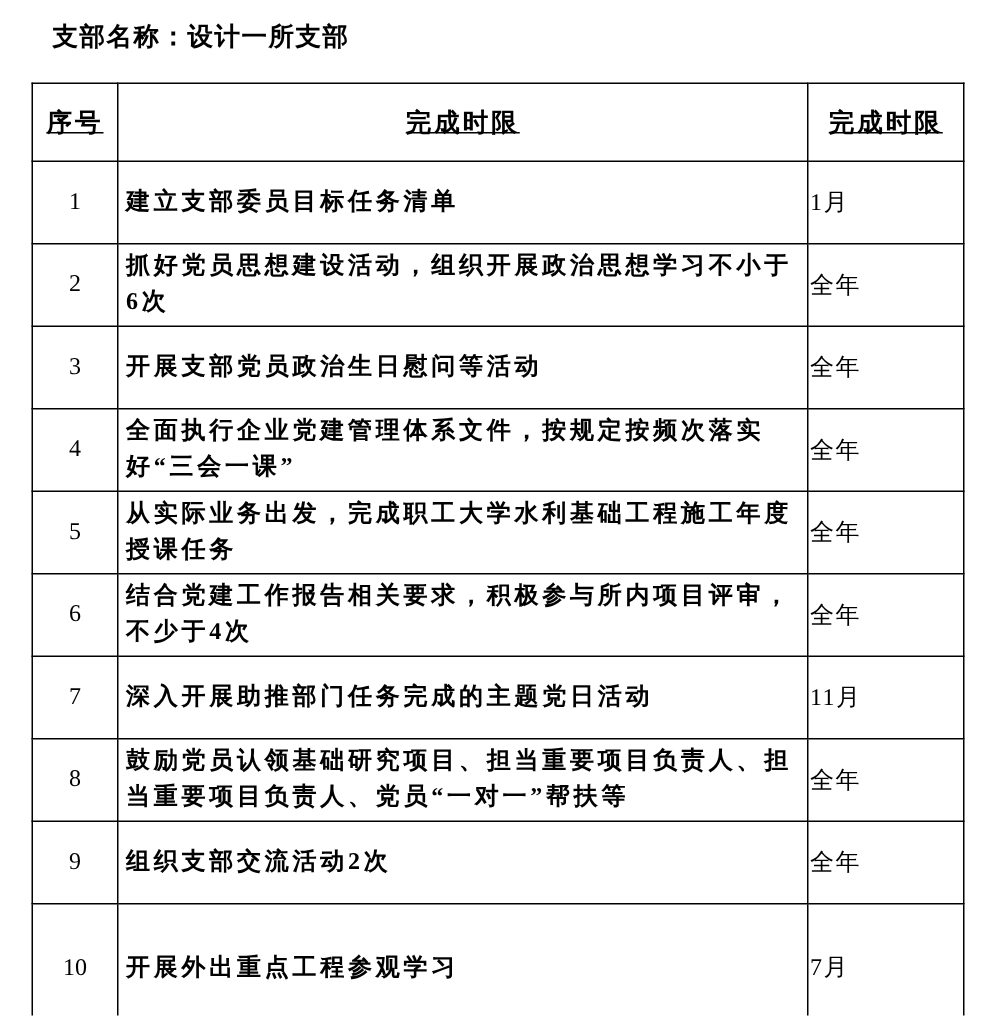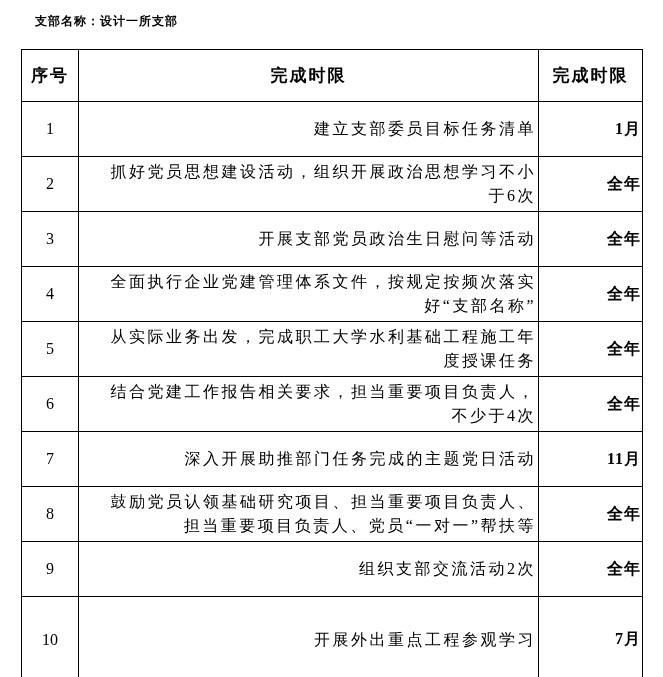--- a/index.html
+++ b/index.html
@@ -13,38 +13,39 @@
     color: #000000;
     font-family: "Liberation Serif", "DejaVu Serif", serif;
     overflow: hidden;
   }
   .doc-header {
     display: flex;
     justify-content: space-between;
     align-items: baseline;
     padding: 13px 30px 0 35px;
     font-weight: bold;
-    font-size: 12px;
+    font-size: 17px;
     letter-spacing: 1px;
     white-space: nowrap;
   }
   table.task-table {
     border-collapse: collapse;
     table-layout: fixed;
     width: 621px;
     margin: 19px 21px 0 21px;
   }
   .task-table th,
   .task-table td {
     border: 1px solid #000000;
     vertical-align: middle;
     overflow: hidden;
   }
   .task-table thead tr {
     height: 52px;
+    text-decoration: underline;
   }
   .task-table th {
     font-size: 17px;
     font-weight: bold;
     text-align: center;
     letter-spacing: 2px;
   }
   .task-table tbody tr {
     height: 55px;
   }
@@ -52,30 +53,30 @@
     height: 86px;
   }
   .task-table td {
     font-size: 16px;
   }
   td.col-no {
     text-align: center;
     letter-spacing: 0;
   }
   td.col-task {
-    text-align: right;
-    padding: 2px 2px 2px 20px;
+    text-align: left;
+    padding: 2px 2px 2px 5px;
     letter-spacing: 2.5px;
     line-height: 24px;
     word-break: break-all;
+    font-weight: bold;
   }
   td.col-deadline {
-    text-align: right;
+    text-align: left;
     letter-spacing: 1px;
-    font-weight: bold;
   }
 </style>
 </head>
 <body>
 
 <div class="doc">
 
   <div class="doc-header">
     <div>
       <span>支部名称：</span><span>设计一所支部</span>
@@ -106,31 +107,31 @@
         <td class="col-task">抓好党员思想建设活动，组织开展政治思想学习不小于6次</td>
         <td class="col-deadline">全年</td>
       </tr>
       <tr>
         <td class="col-no">3</td>
         <td class="col-task">开展支部党员政治生日慰问等活动</td>
         <td class="col-deadline">全年</td>
       </tr>
       <tr>
         <td class="col-no">4</td>
-        <td class="col-task">全面执行企业党建管理体系文件，按规定按频次落实好“支部名称”</td>
+        <td class="col-task">全面执行企业党建管理体系文件，按规定按频次落实好“三会一课”</td>
         <td class="col-deadline">全年</td>
       </tr>
       <tr>
         <td class="col-no">5</td>
         <td class="col-task">从实际业务出发，完成职工大学水利基础工程施工年度授课任务</td>
         <td class="col-deadline">全年</td>
       </tr>
       <tr>
         <td class="col-no">6</td>
-        <td class="col-task">结合党建工作报告相关要求，担当重要项目负责人，不少于4次</td>
+        <td class="col-task">结合党建工作报告相关要求，积极参与所内项目评审，不少于4次</td>
         <td class="col-deadline">全年</td>
       </tr>
       <tr>
         <td class="col-no">7</td>
         <td class="col-task">深入开展助推部门任务完成的主题党日活动</td>
         <td class="col-deadline">11月</td>
       </tr>
       <tr>
         <td class="col-no">8</td>
         <td class="col-task">鼓励党员认领基础研究项目、担当重要项目负责人、担当重要项目负责人、党员“一对一”帮扶等</td>

